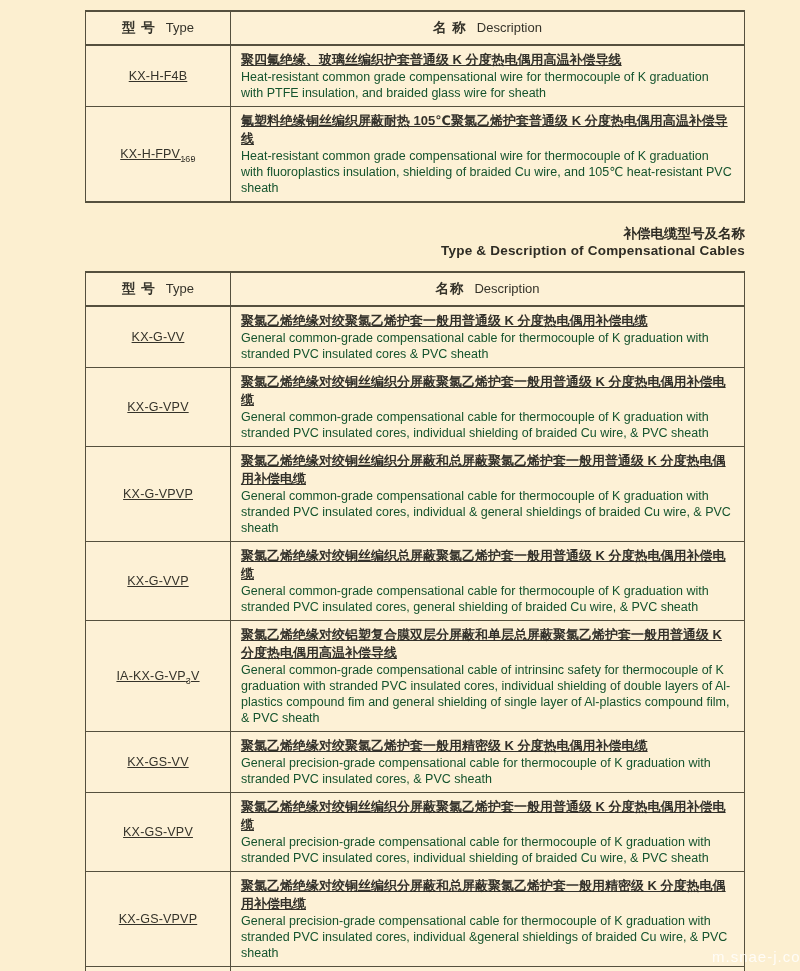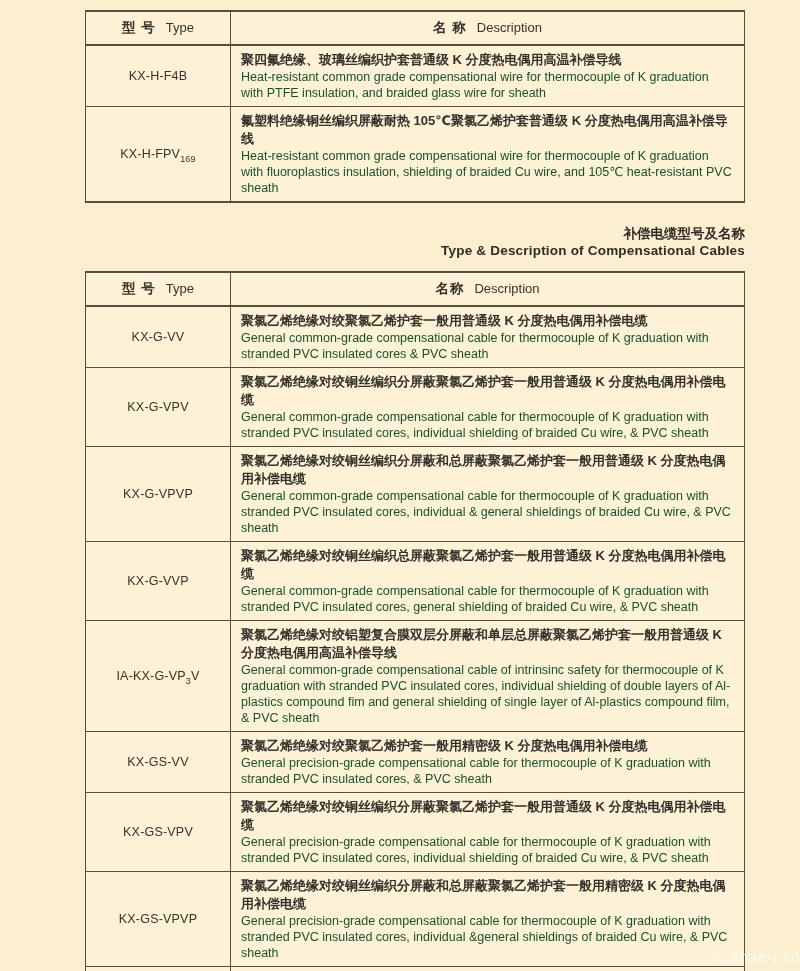--- a/index.html
+++ b/index.html
@@ -37,31 +37,33 @@
   }
   th .cn{font-weight:600;letter-spacing:1px;margin-right:10px;font-size:13.5px;}
   th .en{font-weight:400;font-size:13px;}
 
   td.type-cell{
     text-align:center;
     vertical-align:middle;
     font-size:12.5px;
     letter-spacing:0.2px;
     white-space:nowrap;
+    text-decoration:underline;
   }
   td.type-cell sub{font-size:9px;line-height:0;}
   td.desc-cell{
     vertical-align:middle;
     padding:5px 10px;
   }
   .desc-cell .cn{
     font-size:13px;
     font-weight:600;
     line-height:18px;
     color:#33312a;
+    text-decoration:underline;
   }
   .desc-cell .en{
     font-size:12.5px;
     font-weight:400;
     line-height:16px;
     color:#14532d;
   }
 
   .section-heading{
     margin:22px 55px 0 0;

